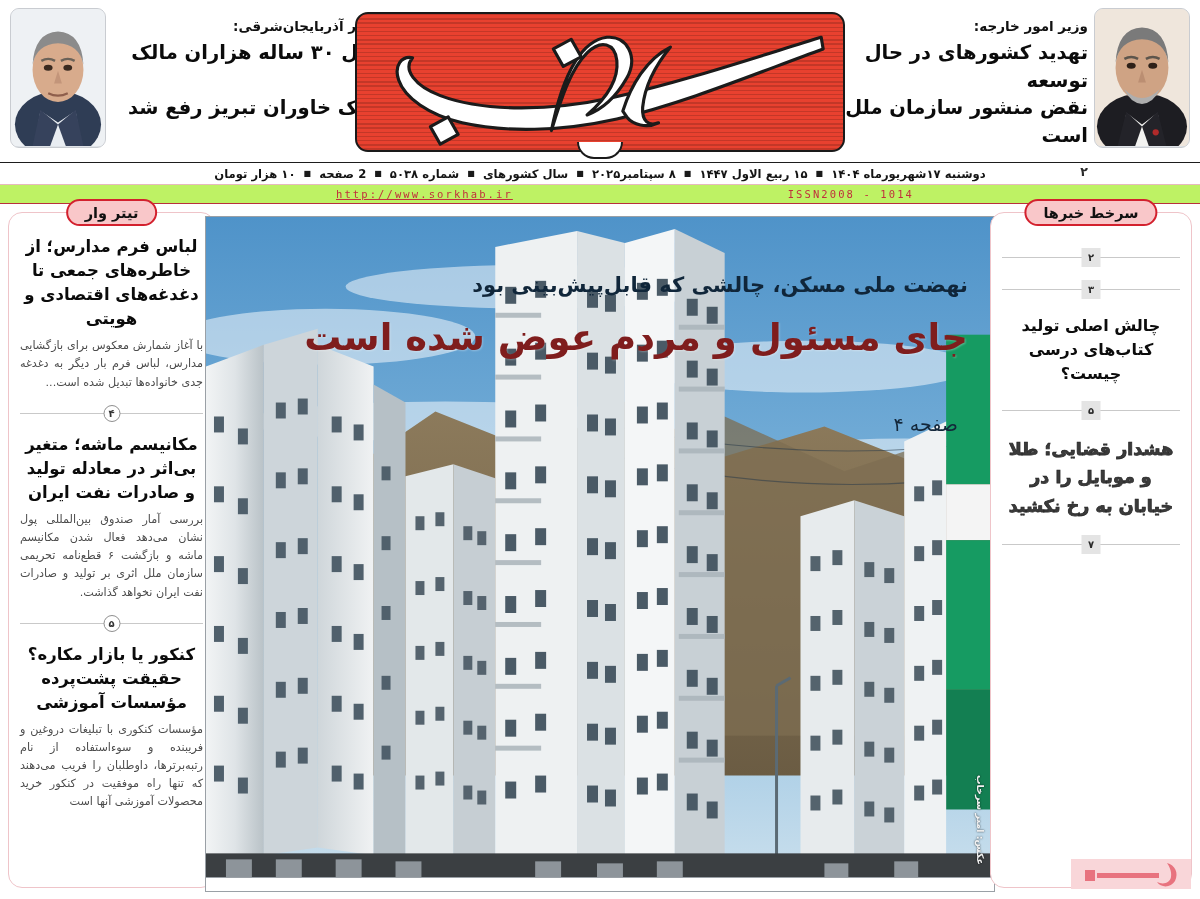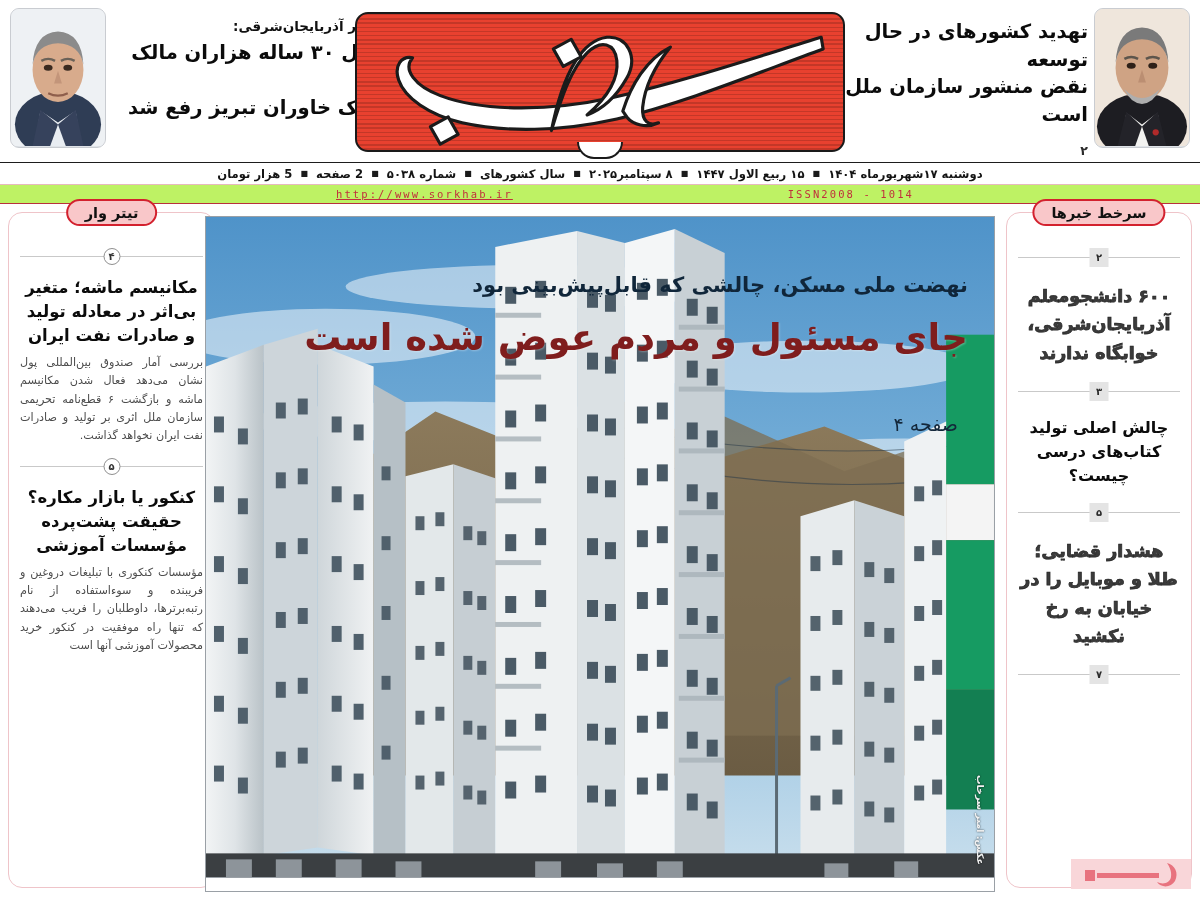--- a/index.html
+++ b/index.html
@@ -98,21 +98,21 @@
     font-family:"DejaVu Sans Mono","Liberation Mono",monospace;
   }
 
   
   .col-left {
     position:absolute; left:8px; top:212px; width:207px; height:676px;
     border:1.4px solid #efc4c9; border-radius:14px; background:#fff;
     direction: rtl; padding: 22px 11px 10px;
   }
   .col-right {
-    position:absolute; right:8px; top:212px; width:186px; height:676px;
+    position:absolute; right:8px; top:212px; width:202px; height:676px;
     border:1.4px solid #efc4c9; border-radius:14px; background:#fff;
     direction: rtl; padding: 22px 11px 10px;
   }
   .pill {
     position:absolute; top:-14px; left:50%; transform:translateX(-50%);
     background:#f9c7c9; border:2.6px solid #d3212e; border-radius:16px;
     height:27px; padding:0 17px; display:flex; align-items:center;
     justify-content:center; white-space:nowrap;
   }
   .pill span { font-size:14.5px; font-weight:bold; color:#111; letter-spacing:-.3px; }
@@ -253,20 +253,21 @@
                      C287 110 294 116 304 112 C292 118 278 114 272 106 Z"></path>
             <path d="M198 36 L216 26 L226 44 L208 54 Z"></path>
             <path d="M74 116 L92 106 L102 124 L84 134 Z"></path>
           </g>
         </svg>
       </div>
       <div class="logo-notch"></div>
     </div>
 
     <div class="hd-block right-b">
+      <div class="hd-kicker">وزیر امور خارجه:</div>
       <div class="hd-main">تهدید کشورهای در حال توسعه</div>
       <div class="hd-main">نقض منشور سازمان ملل است</div>
       <div class="hd-page">۲</div>
     </div>
 
     <div class="portrait right">
       <svg class="face-canvas" viewBox="0 0 96 140" preserveAspectRatio="none">
         <rect width="96" height="140" fill="#efe6dc"></rect>
         <ellipse cx="48" cy="120" rx="46" ry="34" fill="#1d1d22"></ellipse>
         <path d="M26 140 L32 106 L48 118 L64 106 L70 140 Z" fill="#f2f2f0"></path>
@@ -292,34 +293,38 @@
       <span>۱۵ ربیع الاول ۱۴۴۷</span>
       <span class="dsep">■</span>
       <span>۸ سپتامبر۲۰۲۵</span>
       <span class="dsep">■</span>
       <span>سال کشورهای</span>
       <span class="dsep">■</span>
       <span>شماره ۵۰۳۸</span>
       <span class="dsep">■</span>
       <span>2 صفحه</span>
       <span class="dsep">■</span>
-      <span>5 هزار تومان</span>
+      <span>۱۰ هزار تومان</span>
     </div>
   </div>
 
   <div class="urlbar">
     <a class="url-left" href="#">http://www.sorkhab.ir</a>
     <div class="issn">ISSN2008 - 1014</div>
   </div>
 
   <div class="col-left">
     <div class="pill">
       <span>تیتر وار</span>
     </div>
 
+    <div>
+      <div class="tz-title">لباس فرم مدارس؛ از خاطره‌های جمعی تا دغدغه‌های اقتصادی و هویتی</div>
+      <div class="tz-body">با آغاز شمارش معکوس برای بازگشایی مدارس، لباس فرم بار دیگر به دغدغه جدی خانواده‌ها تبدیل شده است...</div>
+    </div>
 
     <div class="divider">
       <div class="circ">۴</div>
     </div>
 
     <div>
       <div class="tz-title">مکانیسم ماشه؛ متغیر بی‌اثر در معادله تولید و صادرات نفت ایران</div>
       <div class="tz-body">بررسی آمار صندوق بین‌المللی پول نشان می‌دهد فعال شدن مکانیسم ماشه و بازگشت ۶ قطع‌نامه تحریمی سازمان ملل اثری بر تولید و صادرات نفت ایران نخواهد گذاشت.</div>
     </div>
 
@@ -631,21 +636,20 @@
 
   <div class="col-right">
     <div class="pill">
       <span>سرخط خبرها</span>
     </div>
 
     <div class="divider sqd">
       <div class="sq">۲</div>
     </div>
 
-    <div class="hl fancy">۶۰۰ دانشجومعلم آذربایجان‌شرقی، خوابگاه ندارند</div>
     <div class="divider sqd">
       <div class="sq">۳</div>
     </div>
 
     <div class="hl">چالش اصلی تولید کتاب‌های درسی چیست؟</div>
     <div class="divider sqd">
       <div class="sq">۵</div>
     </div>
 
     <div class="hl fancy">هشدار قضایی؛ طلا و موبایل را در خیابان به رخ نکشید</div>

